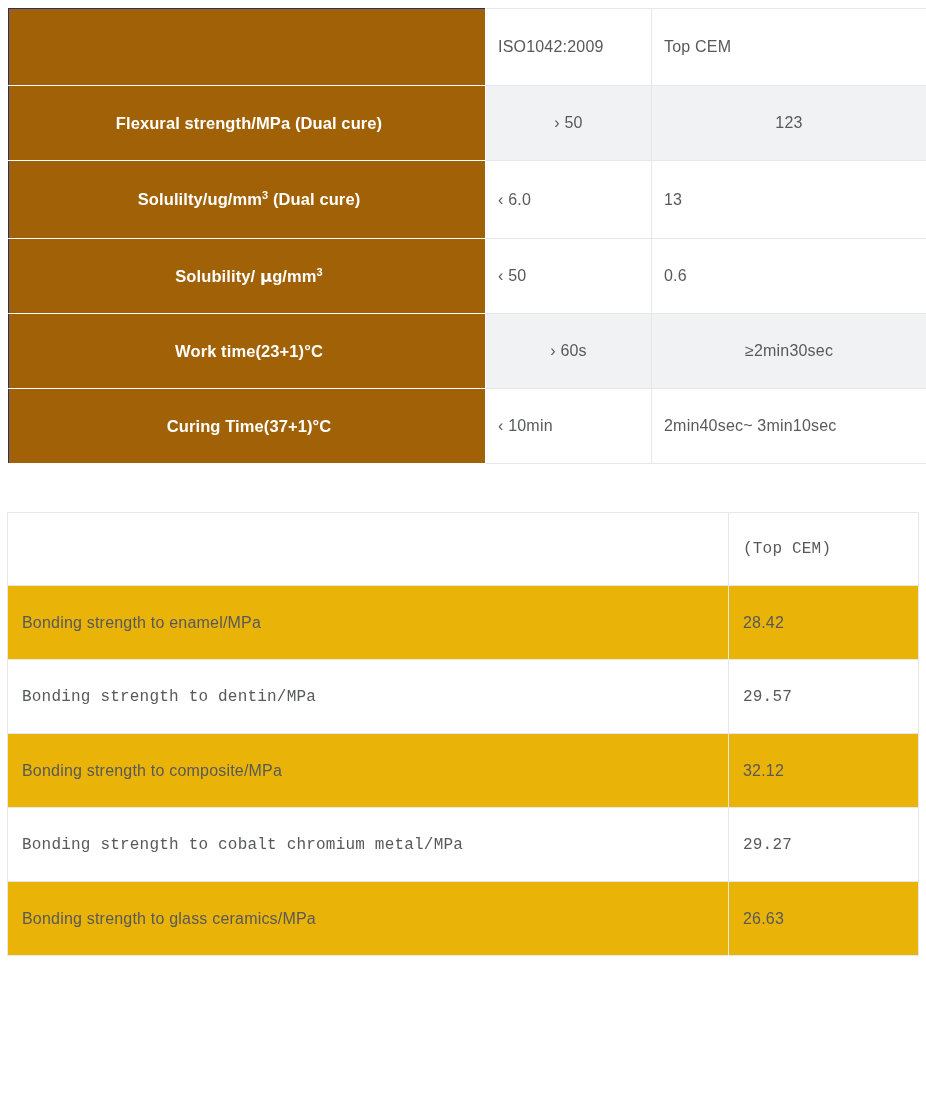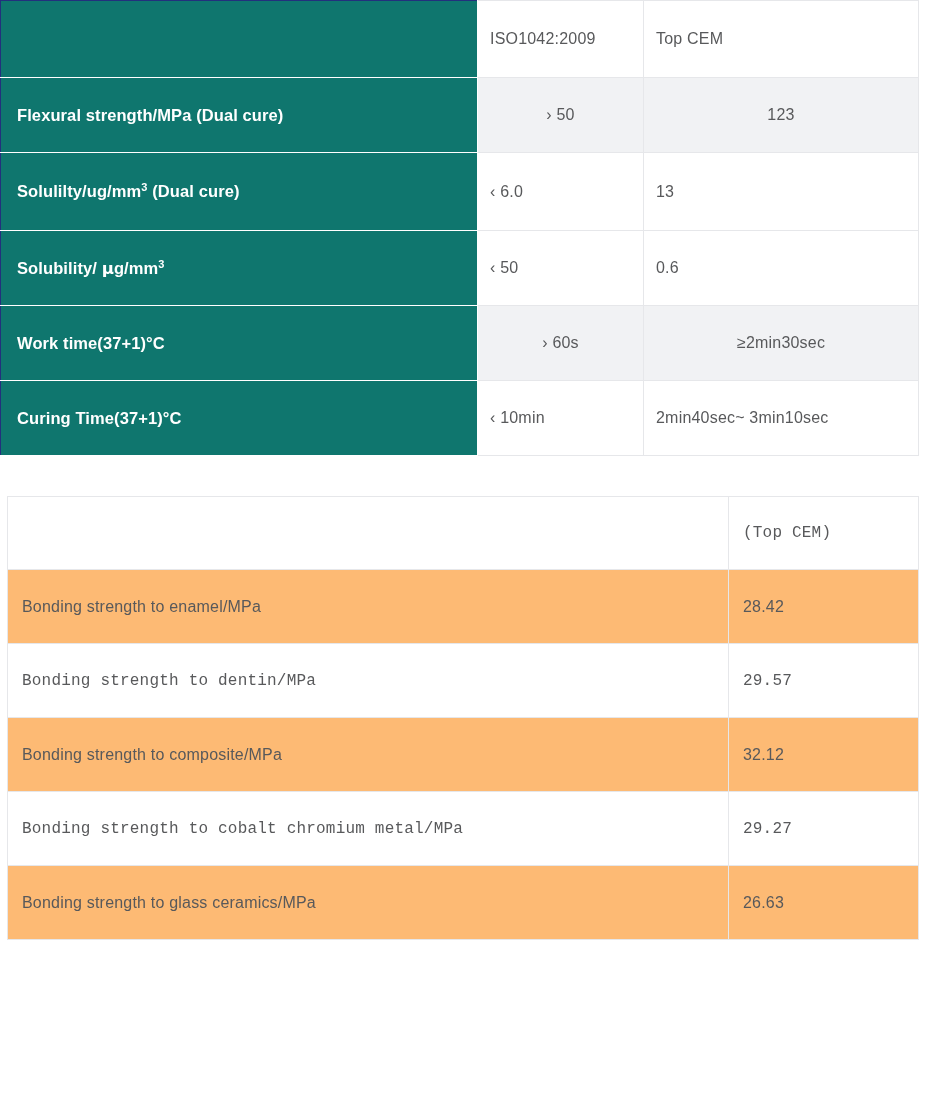--- a/index.html
+++ b/index.html
@@ -13,45 +13,46 @@
     background: #ffffff;
     font-family: "Liberation Sans", sans-serif;
     overflow: hidden;
   }
 
   
   .spec-table {
     width: 918px;
     border-collapse: collapse;
     table-layout: fixed;
-    margin: 0;
+    margin: 8px;
   }
   .spec-table col.c-label { width: 477px; }
   .spec-table col.c-std   { width: 166px; }
   .spec-table col.c-val   { width: 275px; }
 
   .spec-table td {
     padding: 0 12px;
     vertical-align: middle;
     border: 1px solid #e6e7ea;
     font-size: 16px;
     color: #58595b;
     letter-spacing: 0.2px;
   }
 
   .spec-table .label-cell {
-    background: #0f766e;
+    background: #a16207;
     color: #ffffff;
     font-weight: bold;
     font-size: 16.5px;
     border-color: #22307d;
     border-right-color: #ffffff;
     border-bottom-color: #ffffff;
     padding-left: 16px;
     letter-spacing: 0.1px;
+    text-align: center;
   }
   .spec-table tr:first-child .label-cell {
     border-top-color: #22307d;
   }
   .spec-table .label-cell sup {
     font-size: 11px;
     vertical-align: super;
     line-height: 0;
   }
   .spec-table .label-cell .mu {
@@ -90,21 +91,21 @@
 
   .bond-table td {
     padding: 0 14px;
     vertical-align: middle;
     border: 1px solid #e6e7ea;
     font-size: 16px;
     color: #58595b;
     height: 73px;
     letter-spacing: 0.2px;
   }
-  .bond-table tr.shade td { background: #fdba74; }
+  .bond-table tr.shade td { background: #eab308; }
   .bond-table tr.plain td { background: #ffffff; font-family: Liberation Mono, monospace; }
   .bond-table tr.r-head td { height: 72px; }
 </style>
 </head>
 <body>
 
 <table class="spec-table">
   <colgroup>
     <col class="c-label">
       <col class="c-std">
@@ -130,21 +131,21 @@
     </tr>
 
 
     <tr class="r-body plain">
       <td class="label-cell">Solubility/ <span class="mu">μ</span>g/mm<span class="sup3">3</span></td>
       <td class="data-cell">‹ 50</td>
       <td class="data-cell">0.6</td>
     </tr>
 
     <tr class="r-body shade">
-      <td class="label-cell">Work time(37+1)°C</td>
+      <td class="label-cell">Work time(23+1)°C</td>
       <td class="data-cell">› 60s</td>
       <td class="data-cell">≥2min30sec</td>
     </tr>
 
     <tr class="r-body plain">
       <td class="label-cell">Curing Time(37+1)°C</td>
       <td class="data-cell">‹  10min</td>
       <td class="data-cell">2min40sec~ 3min10sec</td>
     </tr>
 

